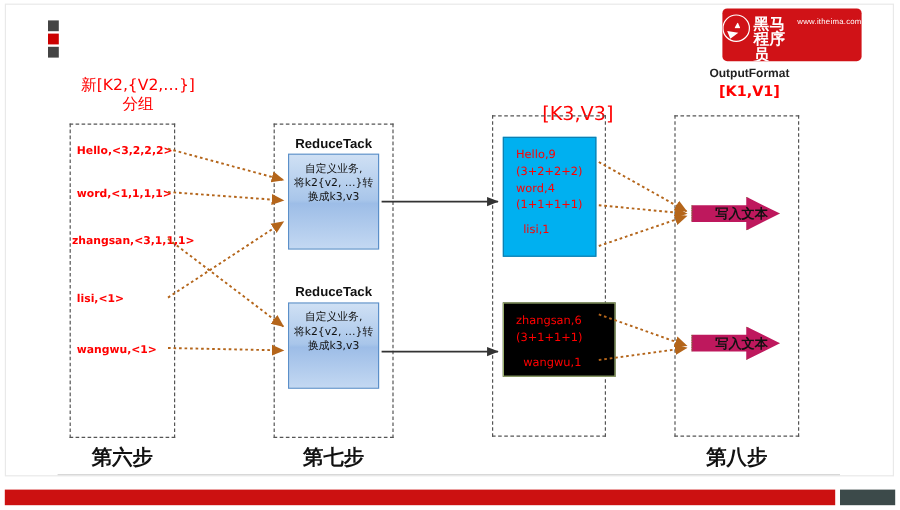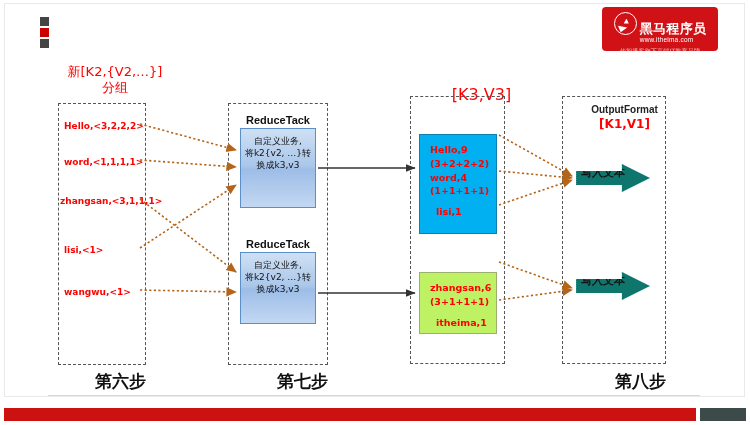--- a/index.html
+++ b/index.html
@@ -64,21 +64,21 @@
     transform: rotate(-22deg);
   }
   .logo-mark::after {
     content: "";
     position: absolute;
     left: 9px; top: 6px;
     width: 5px; height: 5px;
     background: #ffffff;
     clip-path: polygon(0 100%, 55% 0, 100% 100%);
   }
-  .logo-words { display: flex; flex-direction: column; line-height: 1; margin-top: 20px; }
+  .logo-words { display: flex; flex-direction: row; line-height: 1; margin-top: 20px; }
   .logo-cn {
     color: #ffffff;
     font-size: 13px;
     font-weight: bold;
     letter-spacing: 0.3px;
     font-family: "DejaVu Sans", "Liberation Sans", sans-serif;
   }
   .logo-url {
     color: #ffffff;
     font-size: 6.5px;
@@ -112,21 +112,20 @@
   .out-head {
     position: absolute;
     left: 552px; top: 56px;
     width: 145px;
     text-align: center;
     line-height: 1.25;
   }
   .out-head .of {
     font-size: 10px; font-weight: bold; color: #222222;
     display: block;
-    margin-top: 48px;
   }
   .out-head .k1v1 {
     font-size: 12px; font-weight: bold; color: #ff0000;
     display: block;
     font-family: "DejaVu Sans", "Liberation Sans", sans-serif;
     text-align: center;
   }
 
   
   .stage {
@@ -135,21 +134,21 @@
     background: transparent;
   }
   #stage-6 { left: 58px; top: 103px; width: 88px; height: 262px; }
   #stage-7 { left: 228px; top: 103px; width: 100px; height: 262px; }
   #stage-8a { left: 410px; top: 96px; width: 95px; height: 268px; }
   #stage-8b { left: 562px; top: 96px; width: 104px; height: 268px; }
 
   
   .step-label {
     position: absolute;
-    text-align: right;
+    text-align: center;
     font-size: 17px;
     font-weight: bold;
     color: #111111;
     font-family: Liberation Mono, monospace;
   }
   #step-6 { left: 58px; top: 370px; width: 88px; }
   #step-7 { left: 228px; top: 370px; width: 100px; }
   #step-8 { left: 562px; top: 370px; width: 104px; }
 
   
@@ -186,51 +185,51 @@
   #rt-title-1 { left: 228px; top: 114px; }
   #rt-box-1   { left: 240px; top: 128px; height: 80px; }
   #rt-title-2 { left: 228px; top: 238px; }
   #rt-box-2   { left: 240px; top: 252px; height: 72px; }
 
   
   .res-box {
     position: absolute;
     color: #ff0000;
     font-size: 9.5px;
-    font-weight: bold;
+    font-weight: normal;
     line-height: 1.45;
     padding: 8px 0 0 10px;
     font-family: "DejaVu Sans", "Liberation Sans", sans-serif;
-    margin-top: 20px;
   }
   #res-cyan {
     left: 419px; top: 114px;
     width: 78px; height: 100px;
     background: #00b0f0;
     border: 1px solid #0f7fb0;
   }
   #res-green {
     left: 419px; top: 252px;
-    width: 78px; height: 62px;
-    background: #bef264;
+    width: 94px; height: 62px;
+    background: #000000;
     border: 1px solid #9bb06e;
   }
   .res-line { display: block; white-space: nowrap; }
   .res-line.indent { padding-left: 6px; }
   .res-gap { display: block; height: 7px; }
 
   
   .write-arrow {
     position: absolute;
     width: 74px; height: 28px;
-    background: #0f766e;
+    background: #be185d;
     border: 1px dotted #5f8f2a;
     clip-path: polygon(0 25%, 62% 25%, 62% 0, 100% 50%, 62% 100%, 62% 75%, 0 75%);
     display: flex;
-    padding-left: 4px;
+    align-items: center;
+    padding-left: 19px;
   }
   .write-arrow span {
     font-size: 11px;
     font-weight: bold;
     color: #111111;
     font-family: "DejaVu Sans", "Liberation Sans", sans-serif;
     white-space: nowrap;
   }
   #write-1 { left: 576px; top: 164px; }
   #write-2 { left: 576px; top: 272px; }
@@ -319,21 +318,21 @@
     <span class="res-line">word,4</span>
     <span class="res-line">(1+1+1+1)</span>
     <span class="res-gap"></span>
     <span class="res-line indent">lisi,1</span>
   </div>
 
   <div class="res-box" id="res-green">
     <span class="res-line">zhangsan,6</span>
     <span class="res-line">(3+1+1+1)</span>
     <span class="res-gap"></span>
-    <span class="res-line indent">itheima,1</span>
+    <span class="res-line indent">wangwu,1</span>
   </div>
 
   <div class="write-arrow" id="write-1">
     <span>写入文本</span>
   </div>
   <div class="write-arrow" id="write-2">
     <span>写入文本</span>
   </div>
 
   <svg id="connectors" viewBox="0 0 750 425">

